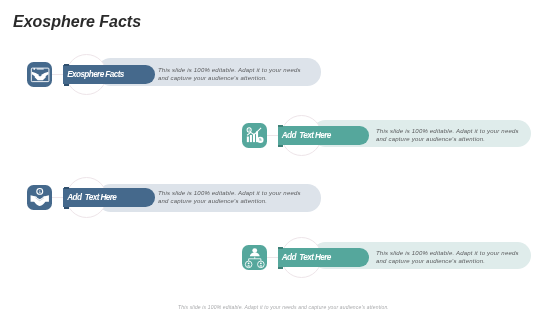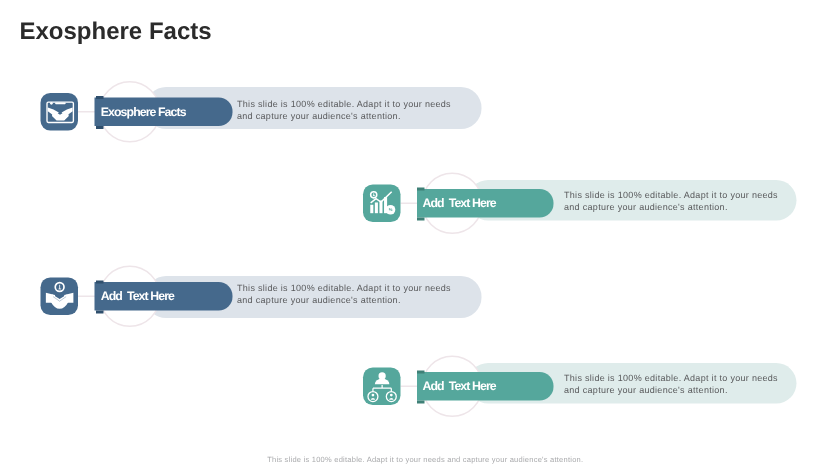--- a/index.html
+++ b/index.html
@@ -1,18 +1,18 @@
 <!DOCTYPE html>
 <html><head>
 <meta charset="utf-8">
 <style>
   html,body{margin:0;padding:0;background:#ffffff;}
   body{width:560px;height:315px;overflow:hidden;
        font-family:"Liberation Sans",sans-serif;}
-  .slide{position:relative;width:560px;height:225px;background:#fff;}
+  .slide{position:relative;width:560px;height:225px;background:#fff;font-style:italic;}
 
   .title{position:absolute;left:13px;top:13.7px;font-size:16px;line-height:16px;
          font-weight:bold;color:#2b2b2b;white-space:nowrap;}
 
   .pill{position:absolute;height:27.5px;border-radius:13.75px;}
   .iconbox{position:absolute;width:25.5px;height:25.5px;border-radius:6.5px;}
   .iconbox svg{position:absolute;left:0;top:0;width:25.5px;height:25.5px;display:block;}
   .ring{position:absolute;width:41px;height:41px;border-radius:50%;background:#ffffff;
         border:1px solid #eee5e9;box-sizing:border-box;}
   .conn{position:absolute;height:1px;background:#eee5e9;}

